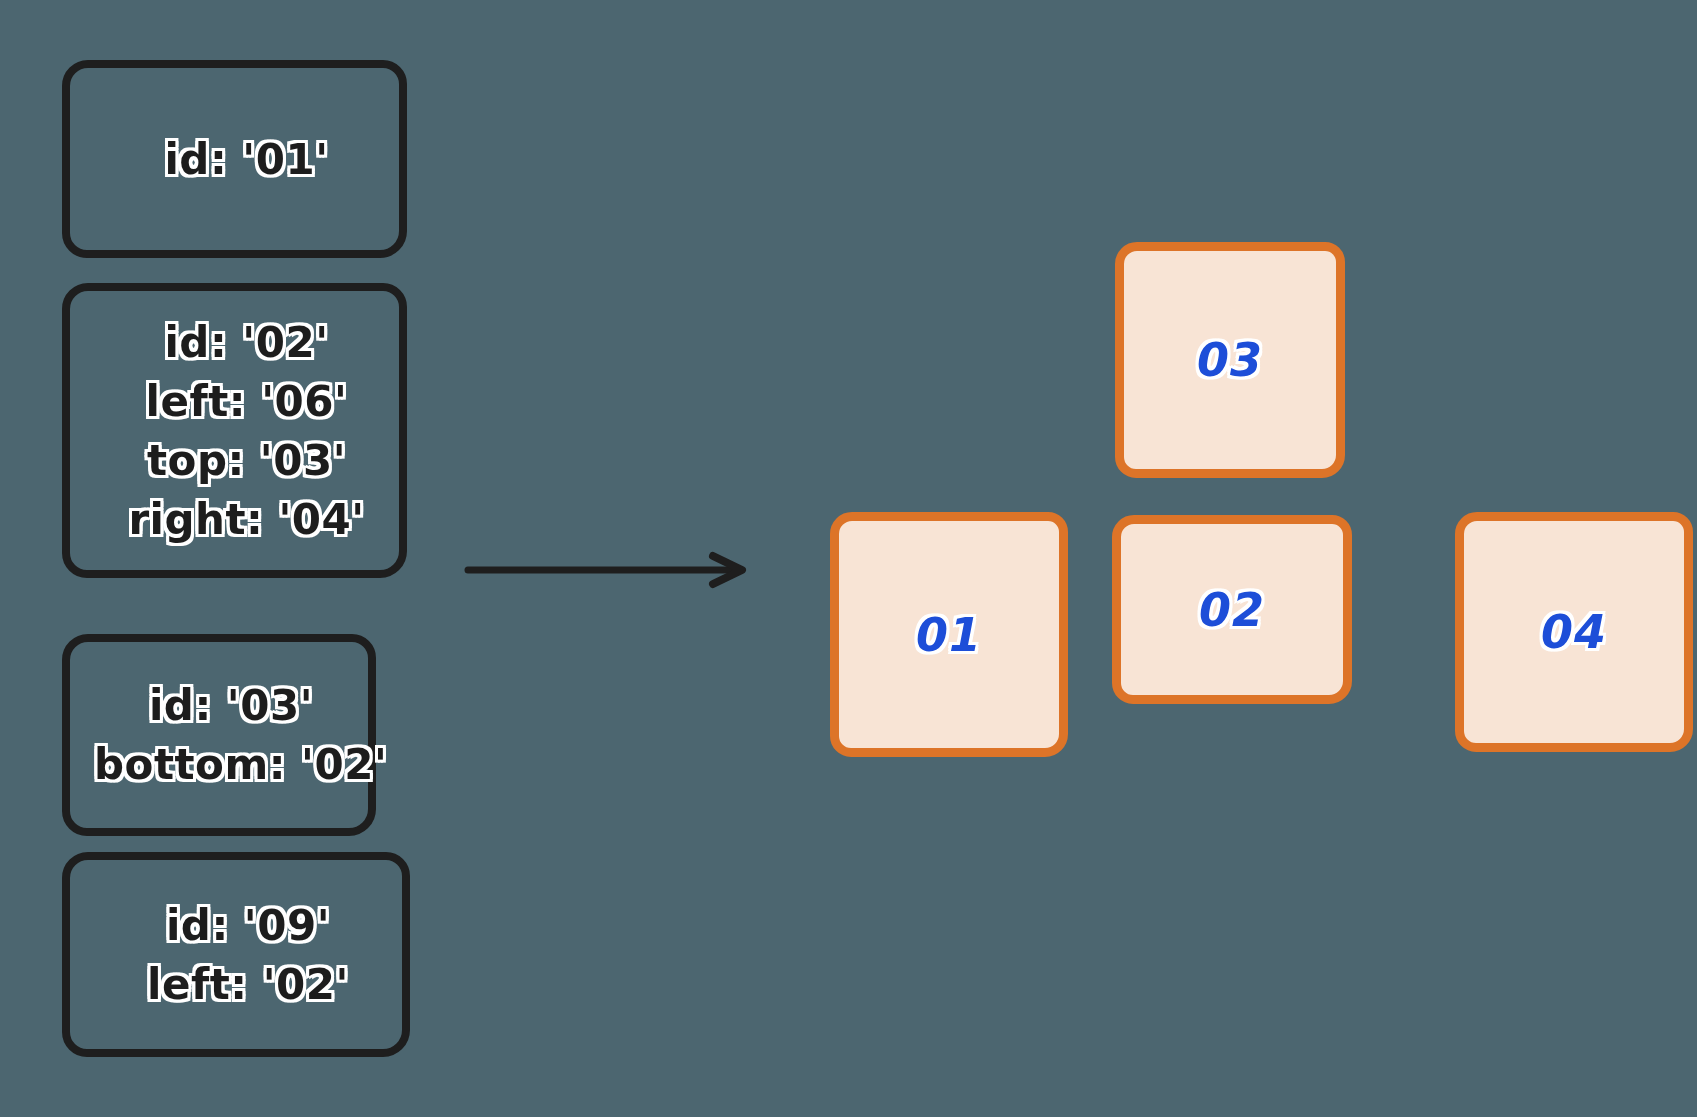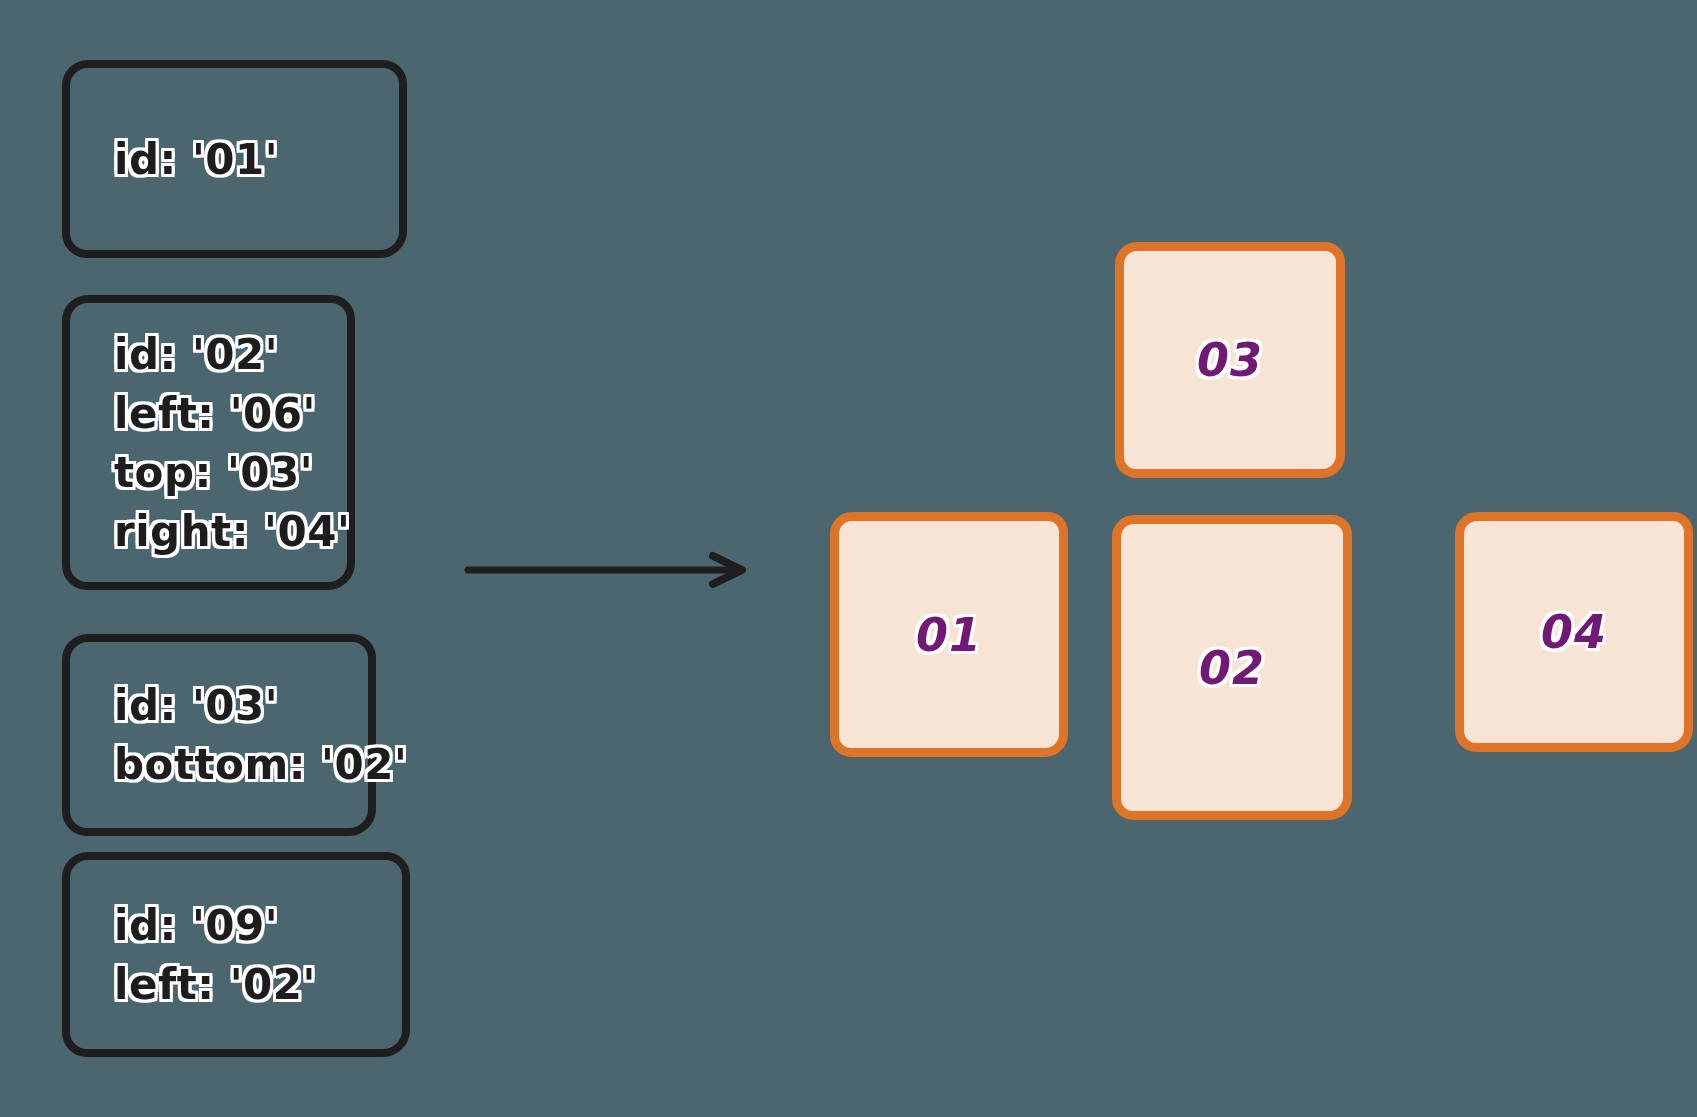--- a/index.html
+++ b/index.html
@@ -19,24 +19,25 @@
   
   .def-box {
     position: absolute;
     border: 8px solid #1e1e1e;
     border-radius: 26px 24px 27px 25px;
     box-sizing: border-box;
     background: transparent;
     display: flex;
     flex-direction: column;
     justify-content: center;
-    padding-left: 44px;
+    padding-left: 24px;
+    text-align: center;
   }
   .def-a { left: 62px;  top: 60px;  width: 345px; height: 198px; }
-  .def-b { left: 62px;  top: 295px; width: 293px; height: 295px; }
+  .def-b { left: 62px;  top: 283px; width: 345px; height: 295px; }
   .def-c { left: 62px;  top: 634px; width: 314px; height: 202px; }
   .def-d { left: 62px;  top: 852px; width: 348px; height: 205px; }
 
   .def-line {
     font-size: 42px;
     font-weight: bold;
     line-height: 59px;
     color: #1d1d1d;
     letter-spacing: 0.5px;
     white-space: nowrap;
@@ -62,28 +63,28 @@
     border: 9px solid #dd7428;
     background: #f8e4d5;
     border-radius: 22px 20px 23px 21px;
     box-sizing: border-box;
     display: flex;
     align-items: center;
     justify-content: center;
   }
   .card-03 { left: 1115px; top: 242px; width: 230px; height: 236px; }
   .card-01 { left: 830px;  top: 512px; width: 238px; height: 245px; text-align: right; }
-  .card-02 { left: 1112px; top: 515px; width: 240px; height: 305px; }
+  .card-02 { left: 1112px; top: 515px; width: 240px; height: 189px; }
   .card-04 { left: 1455px; top: 512px; width: 238px; height: 240px; }
 
   .card-label {
     font-size: 46px;
     font-weight: bold;
     font-style: italic;
-    color: #701a75;
+    color: #1d4ed8;
     letter-spacing: 1px;
     text-shadow:
       -3px -3px 0 #ffffff,  3px -3px 0 #ffffff,
       -3px  3px 0 #ffffff,  3px  3px 0 #ffffff,
       -3px  0   0 #ffffff,  3px  0   0 #ffffff,
        0   -3px 0 #ffffff,  0    3px 0 #ffffff;
   }
 </style>
 </head>
 <body>

